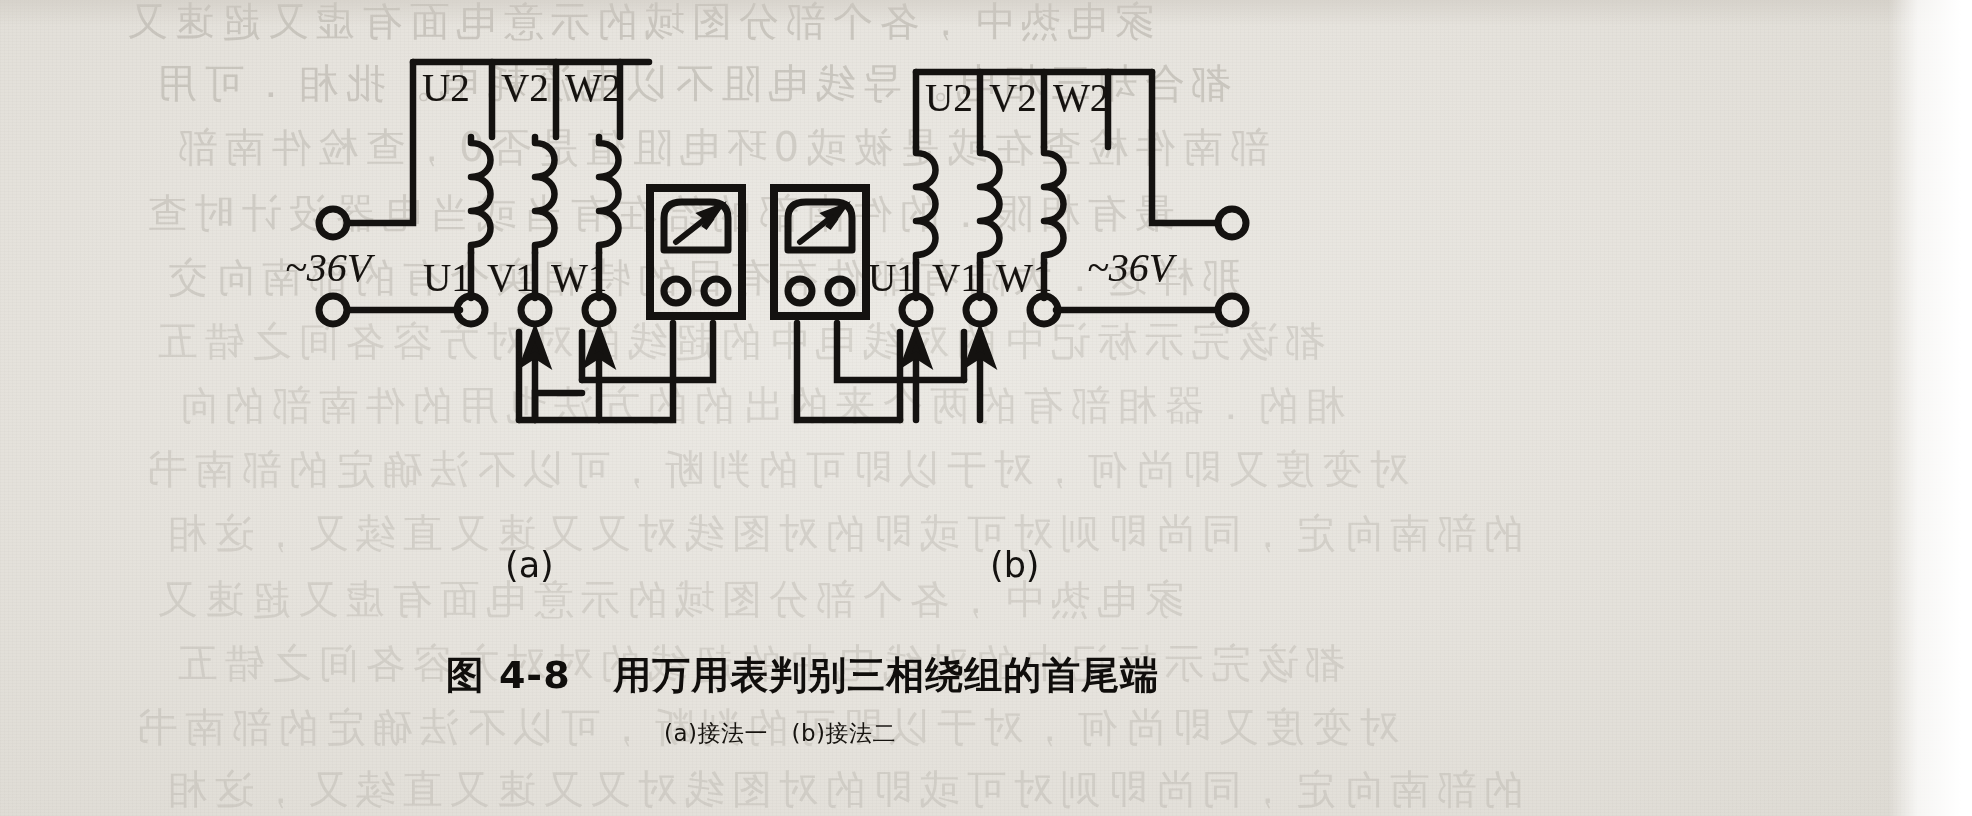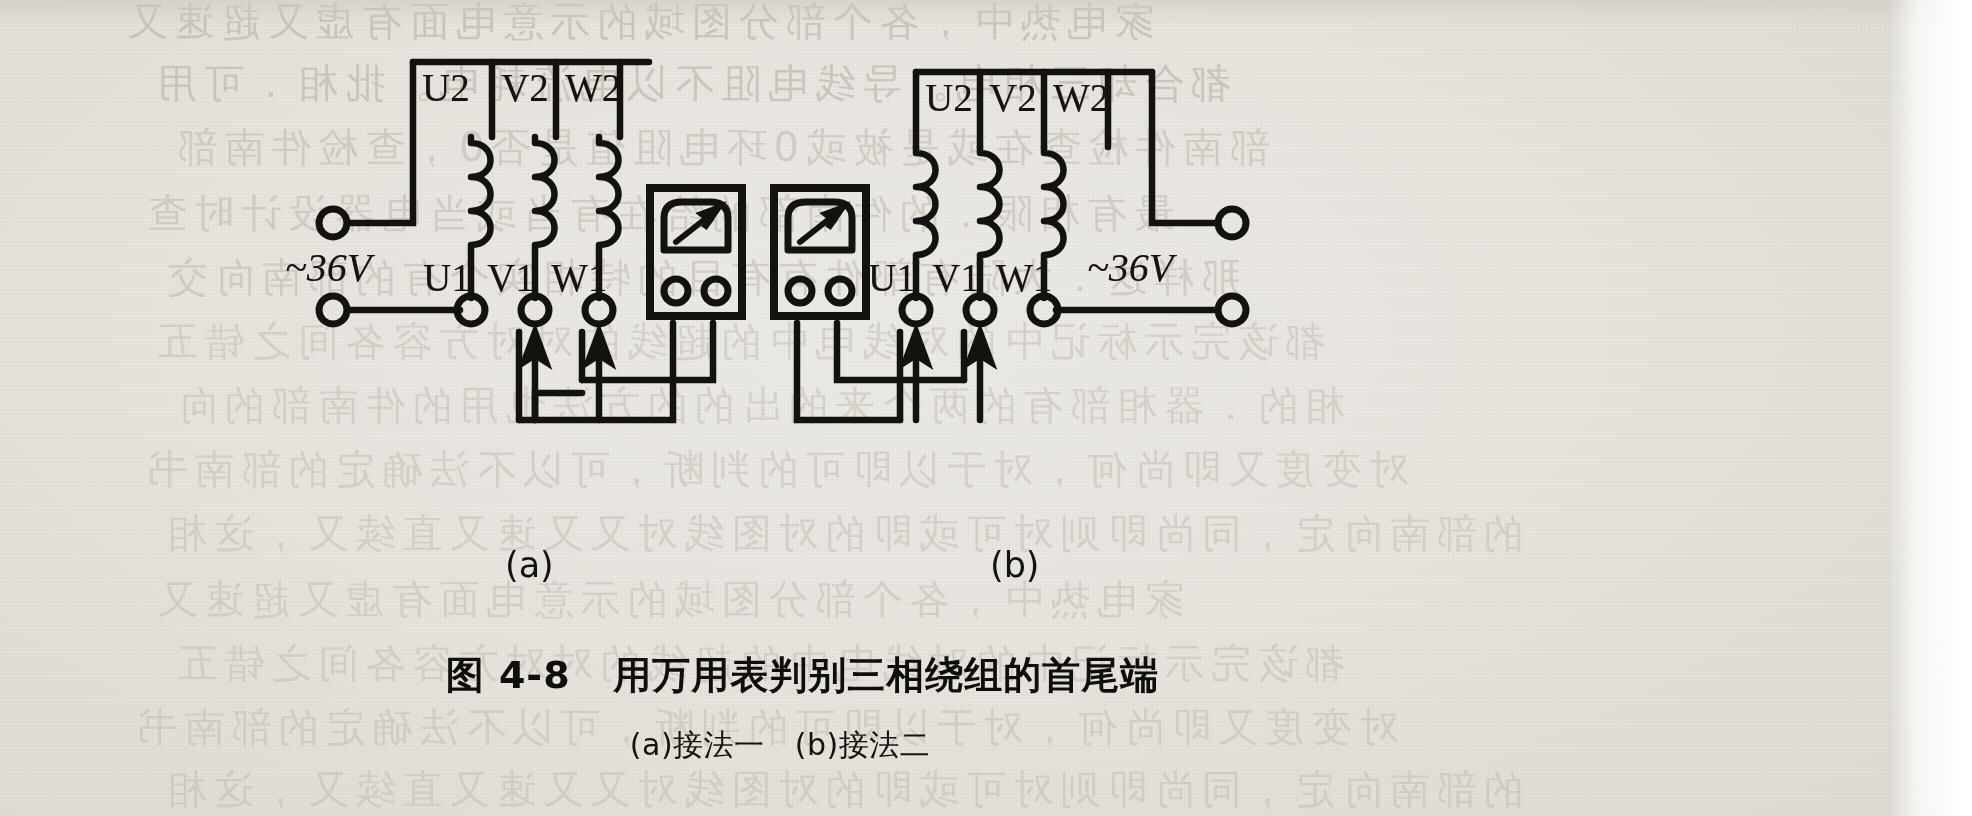--- a/index.html
+++ b/index.html
@@ -87,23 +87,23 @@
   #fig-caption {
     font-family: "DejaVu Sans", sans-serif;
     font-size: 38px;
     font-weight: 700;
     color: #100e0c;
     letter-spacing: 1px;
     white-space: pre;
     padding-left: 45px;
   }
   #sub-caption {
-    margin-top: 24px;
-    font-family: "DejaVu Sans", sans-serif;
-    font-size: 30px;
+    margin-top: 17px;
+    font-family: "DejaVu Sans", sans-serif;
+    font-size: 23px;
     font-weight: 400;
     color: #16130f;
     letter-spacing: 0.5px;
     white-space: pre;
   }
   .panel-label {
     position: absolute;
     font-family: "DejaVu Sans", sans-serif;
     font-size: 35px;
     color: #141210;

